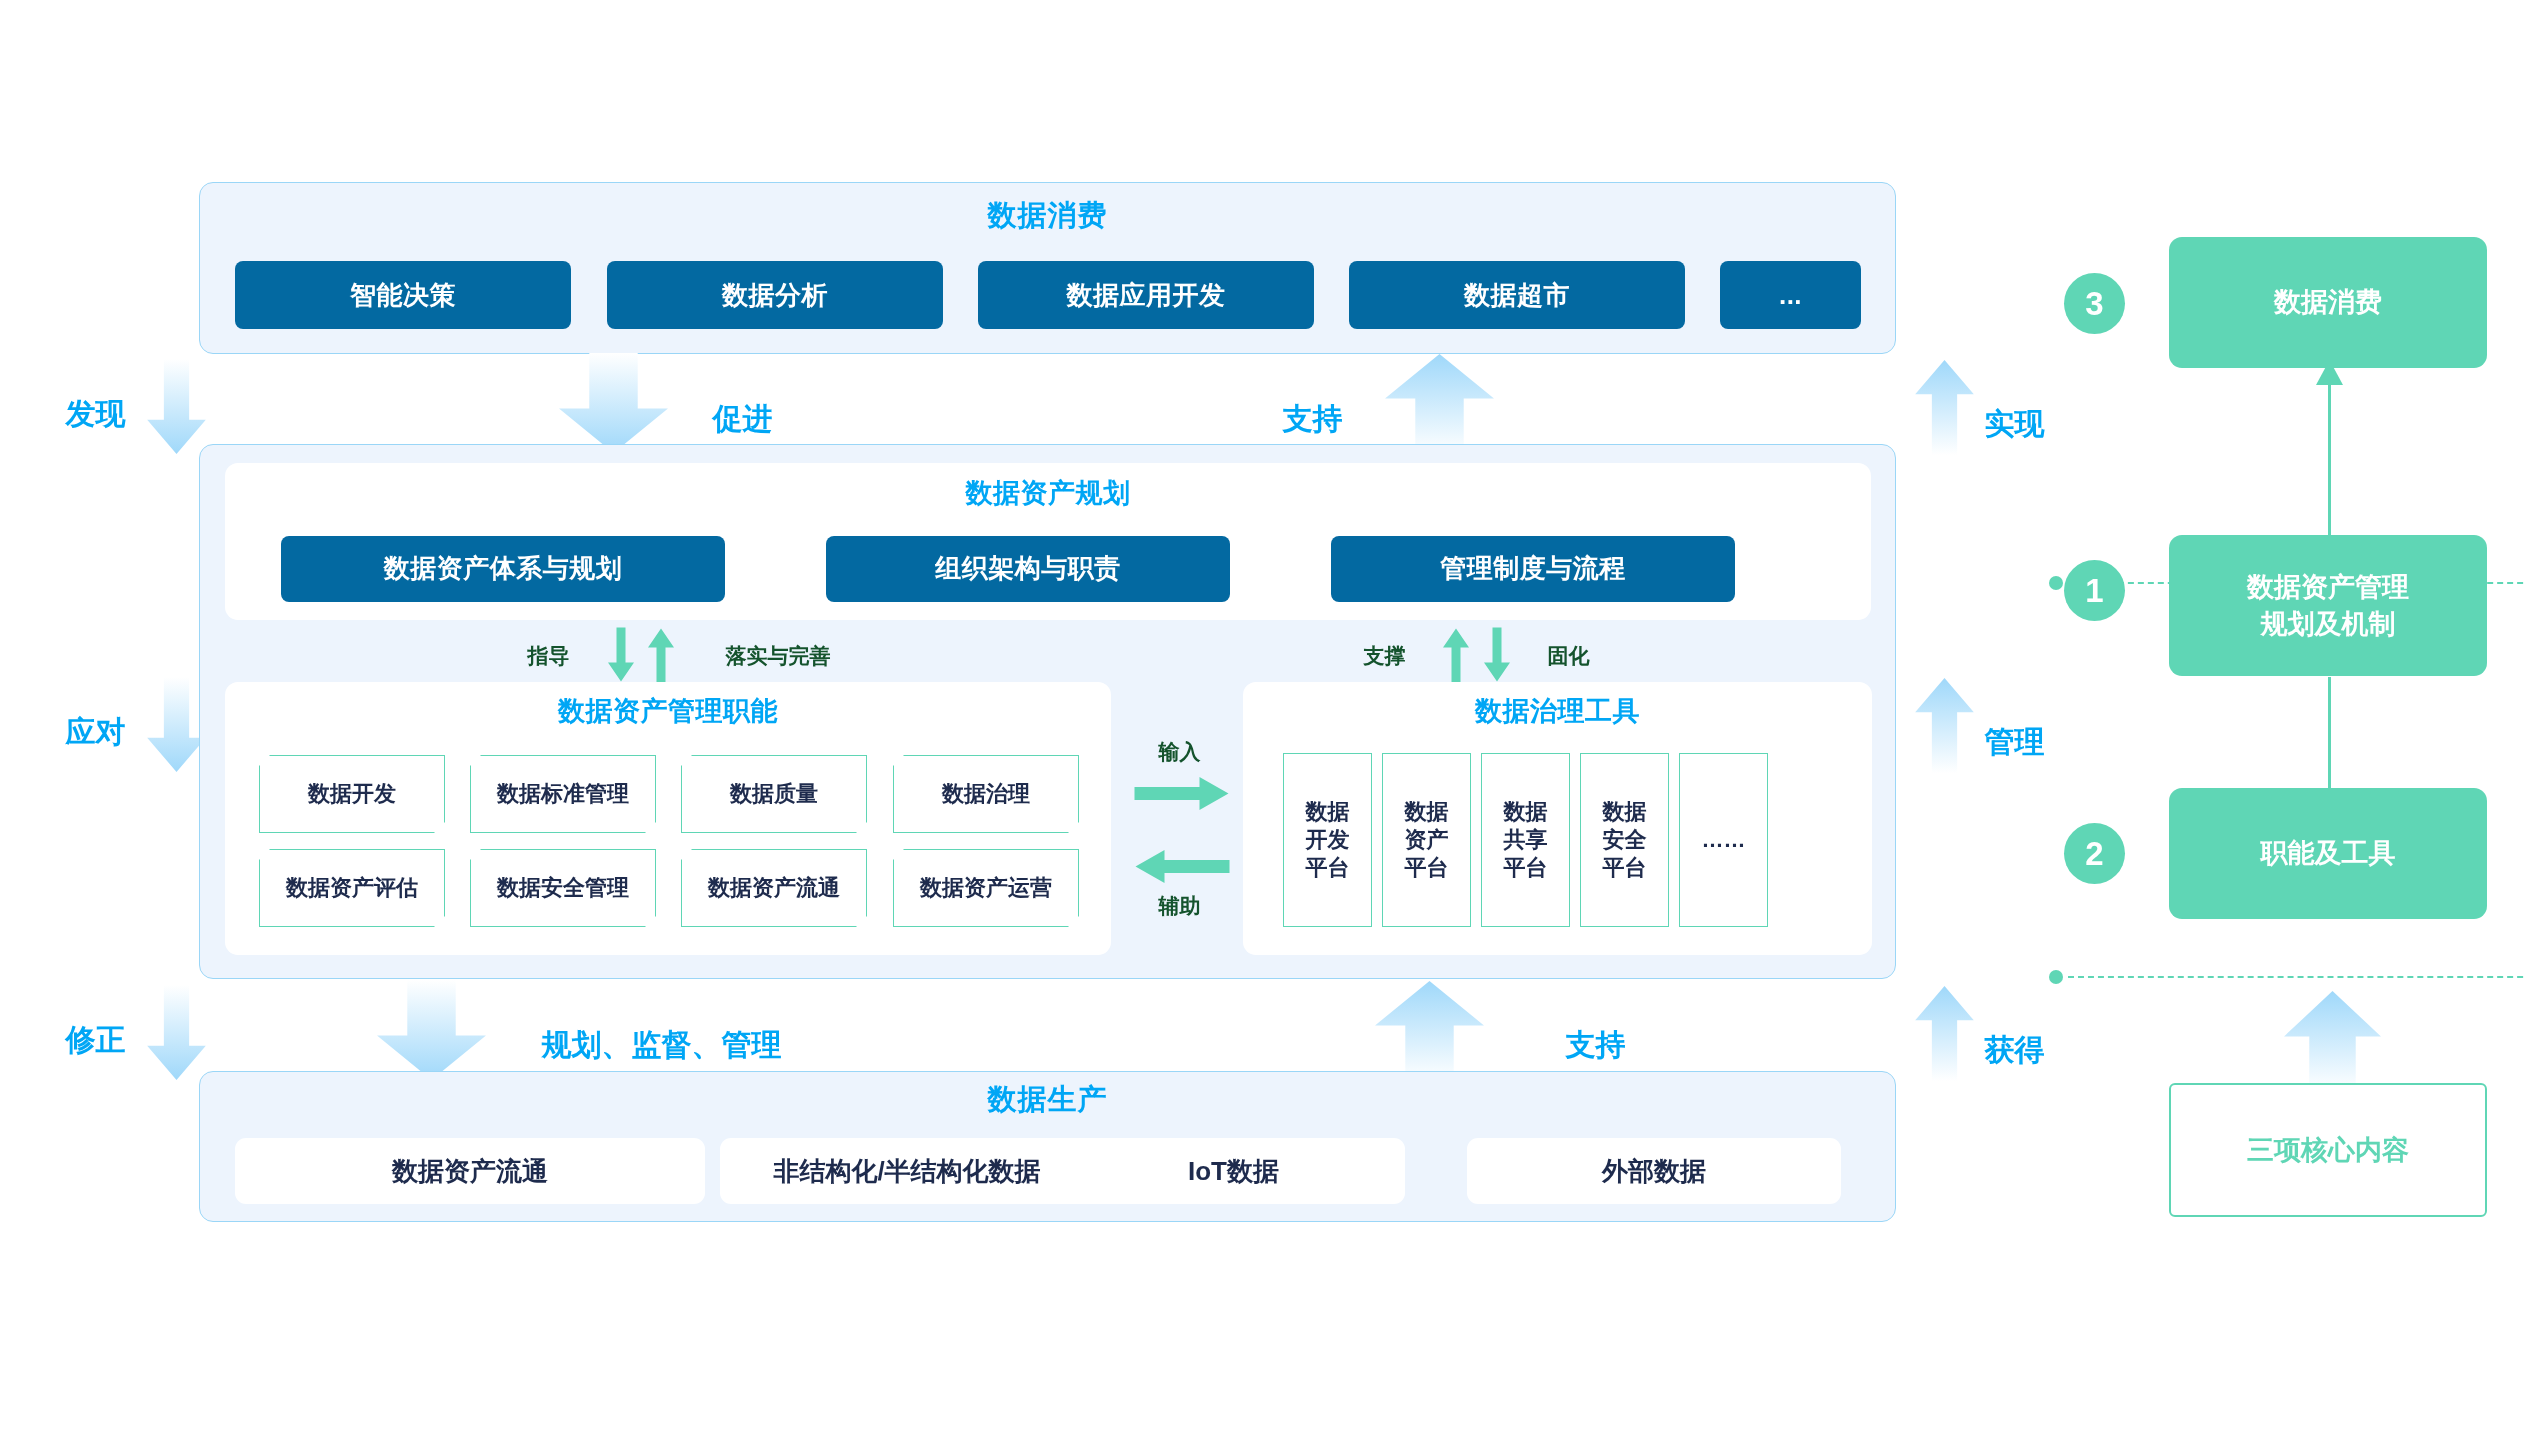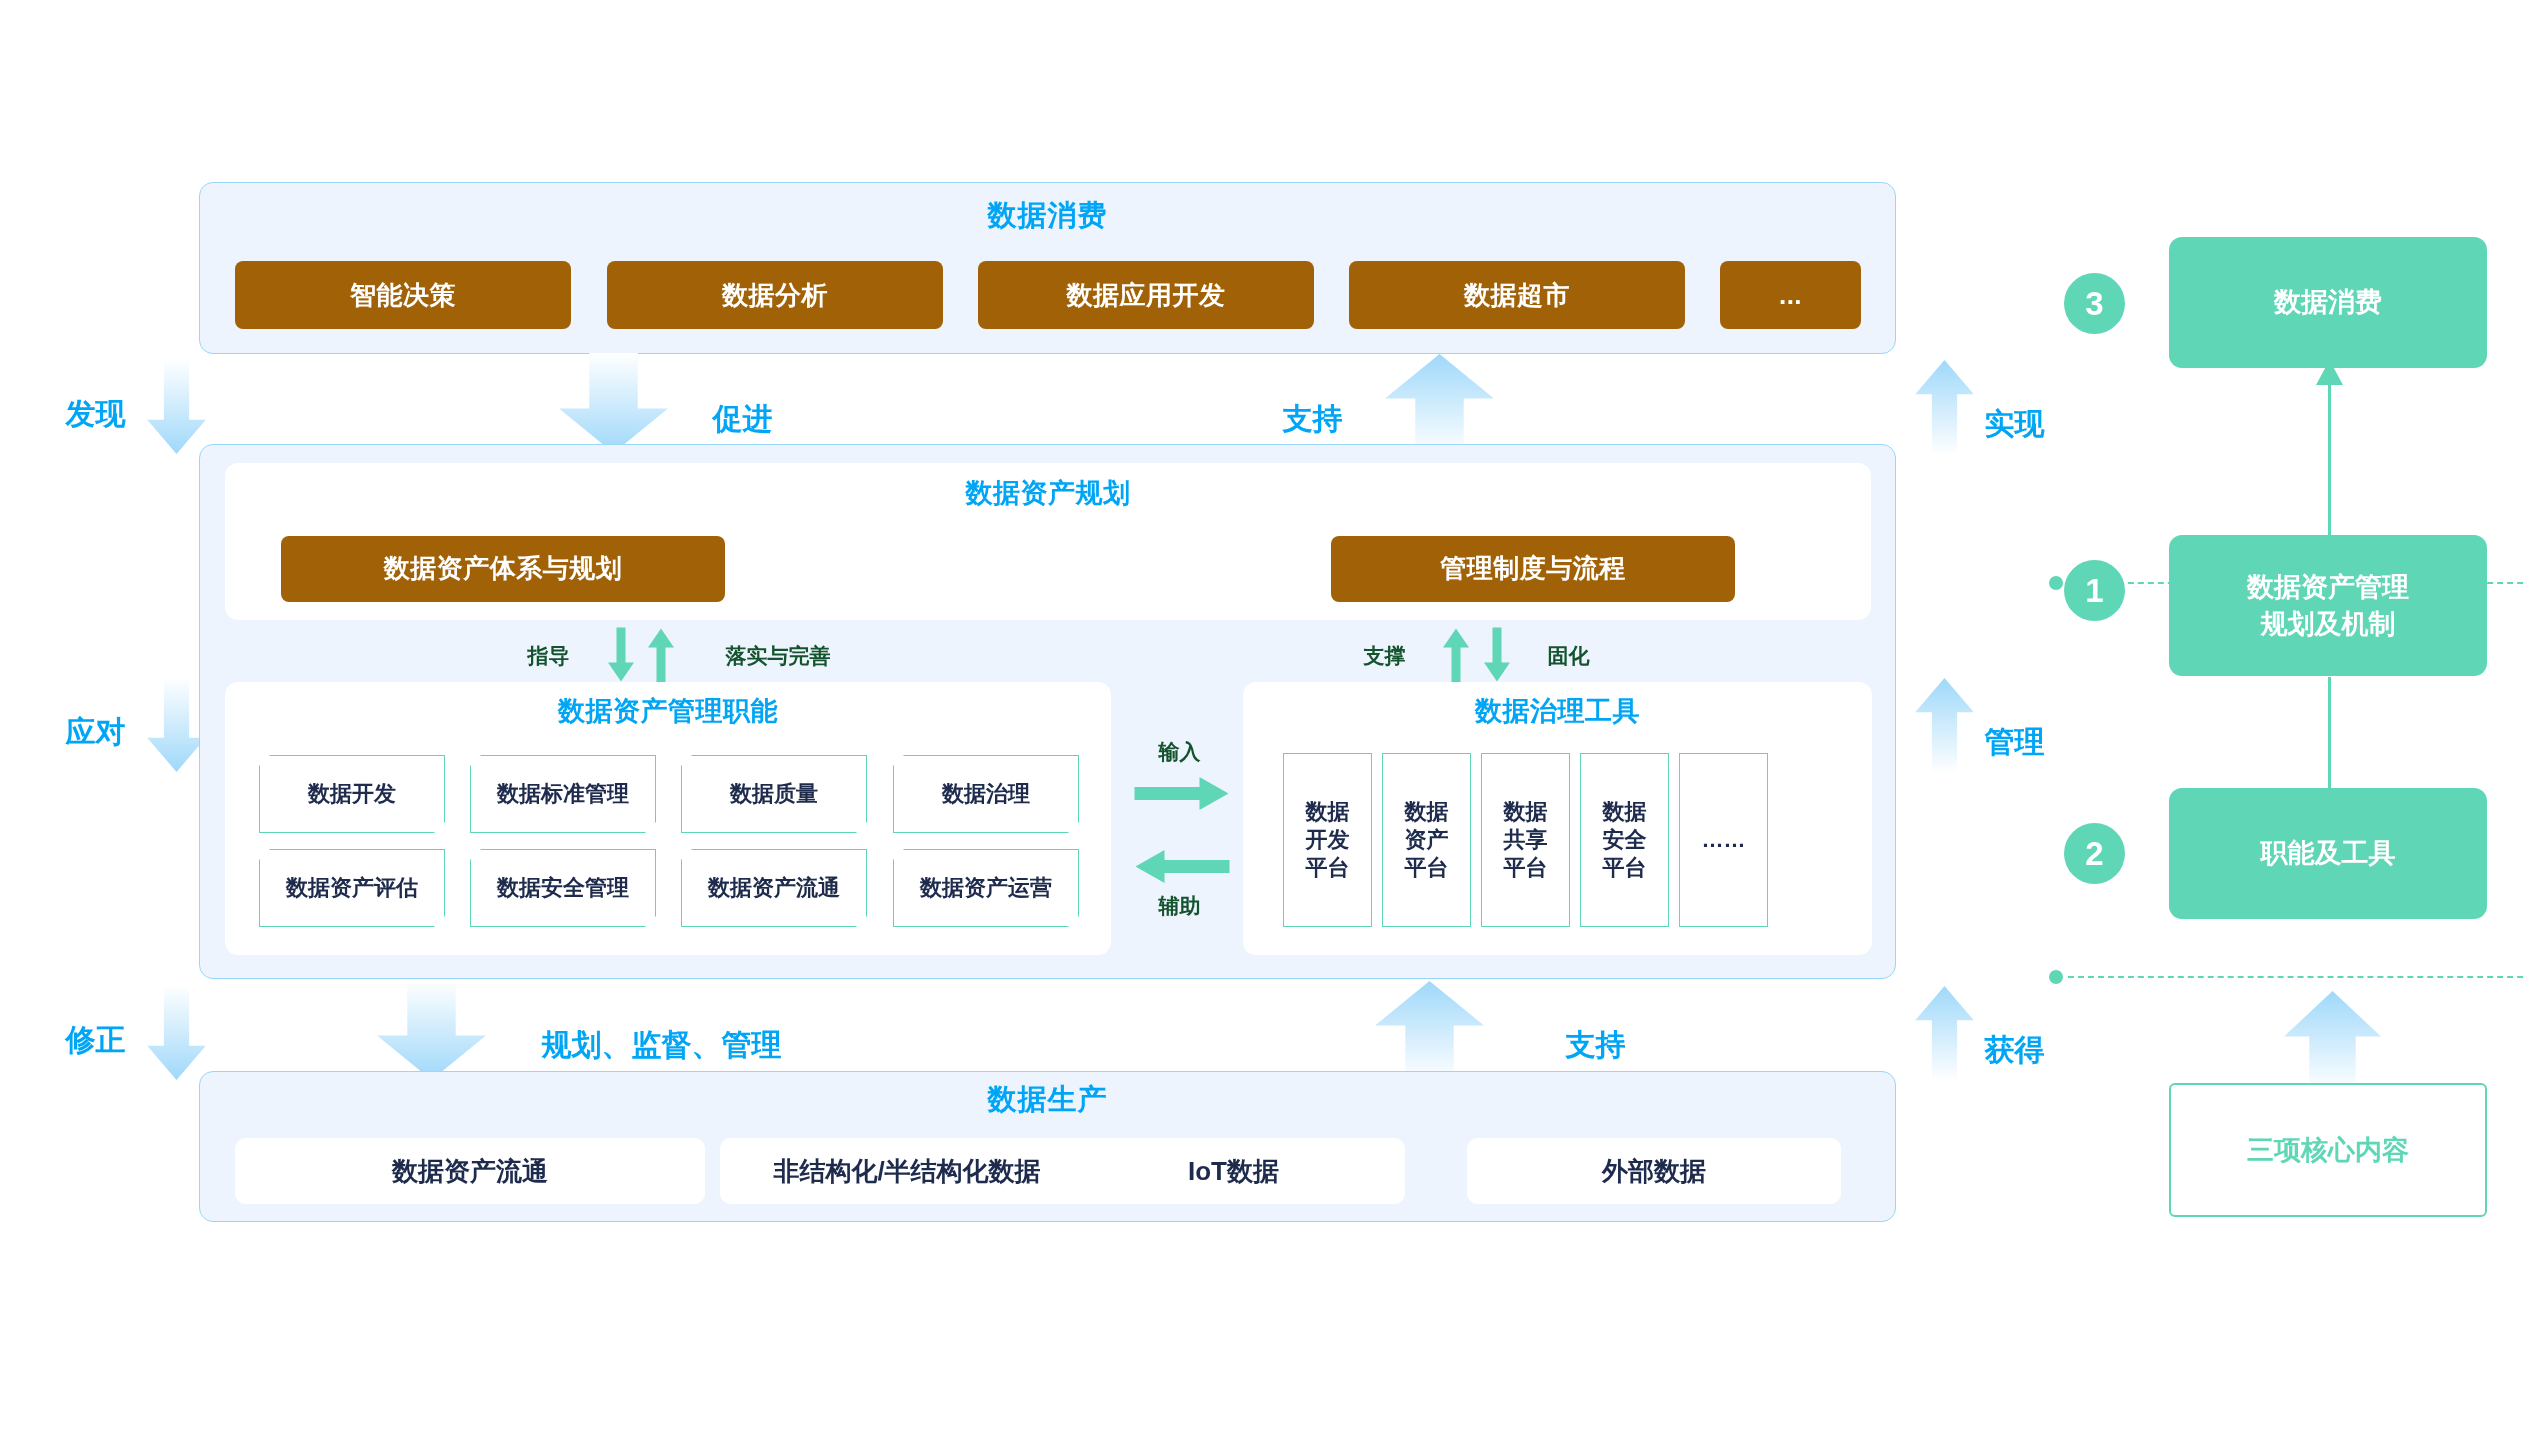--- a/index.html
+++ b/index.html
@@ -23,21 +23,21 @@
   }
   .panel-title {
     color: #00A6F5;
     font-size: 29px;
     font-weight: bold;
     letter-spacing: 1px;
   }
 
   
   .chip-blue {
-    background: #a16207;
+    background: #0369a1;
     border-radius: 8px;
     color: #ffffff;
     font-size: 26px;
     font-weight: bold;
     letter-spacing: 0.5px;
   }
 
   
   .chip-white {
     background: #ffffff;
@@ -189,20 +189,21 @@
   <svg class="abs fatarrow" style="left:1384px; top:353px;" width="111" height="101" viewBox="0 0 220 200">
     <polygon points="110,2 218,90 158,90 158,200 62,200 62,90 2,90" fill="url(#gUp)"></polygon>
   </svg>
   <div class="abs ctr lbl-blue-lg" style="left:1262px; top:384px; width:101px; height:30px;">支持</div>
 
   <div class="abs panel" style="left:199px; top:444px; width:1697px; height:535px;">
 
     <div class="card-white" style="position:absolute; left:25px; top:17.7px; width:1646px; height:157px;">
       <div class="ctr card-title" style="position:absolute; left:0; top:12.6px; width:100%; height:35px;">数据资产规划</div>
       <div class="ctr chip-blue" style="position:absolute; left:56px; top:73px; width:444px; height:66px;">数据资产体系与规划</div>
+      <div class="ctr chip-blue" style="position:absolute; left:601px; top:73px; width:404px; height:66px;">组织架构与职责</div>
       <div class="ctr chip-blue" style="position:absolute; left:1106px; top:73px; width:404px; height:66px;">管理制度与流程</div>
     </div>
 
     <div class="ctr lbl-dark" style="position:absolute; left:303px; top:197px; width:91px; height:28px;">指导</div>
     <svg class="abs garrow" style="left:407px; top:182px;" width="28" height="56" viewBox="0 0 56 110">
       <polygon points="19,0 37,0 37,70 54,70 28,108 2,70 19,70" fill="#5FD6B5"></polygon>
     </svg>
     <svg class="abs garrow" style="left:447px; top:182px;" width="28" height="56" viewBox="0 0 56 110">
       <polygon points="28,2 54,40 37,40 37,110 19,110 19,40 2,40" fill="#5FD6B5"></polygon>
     </svg>

